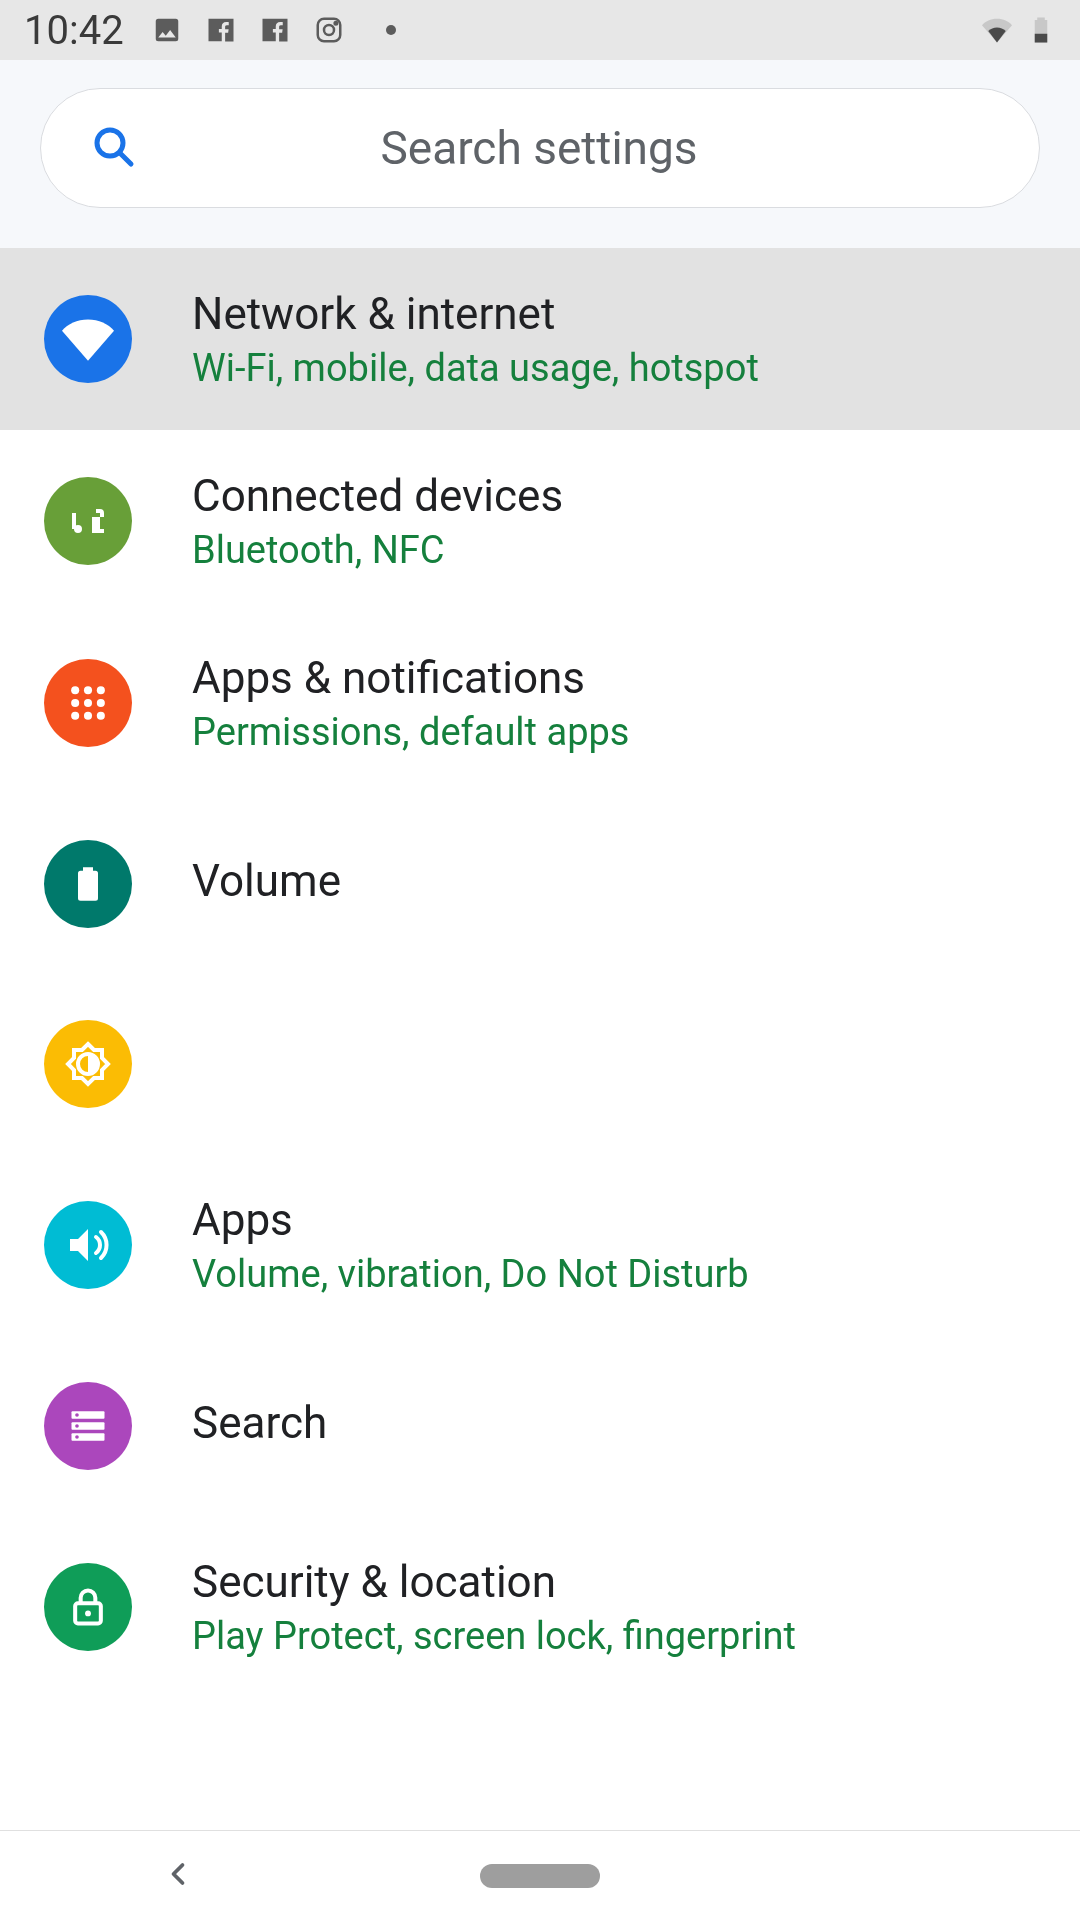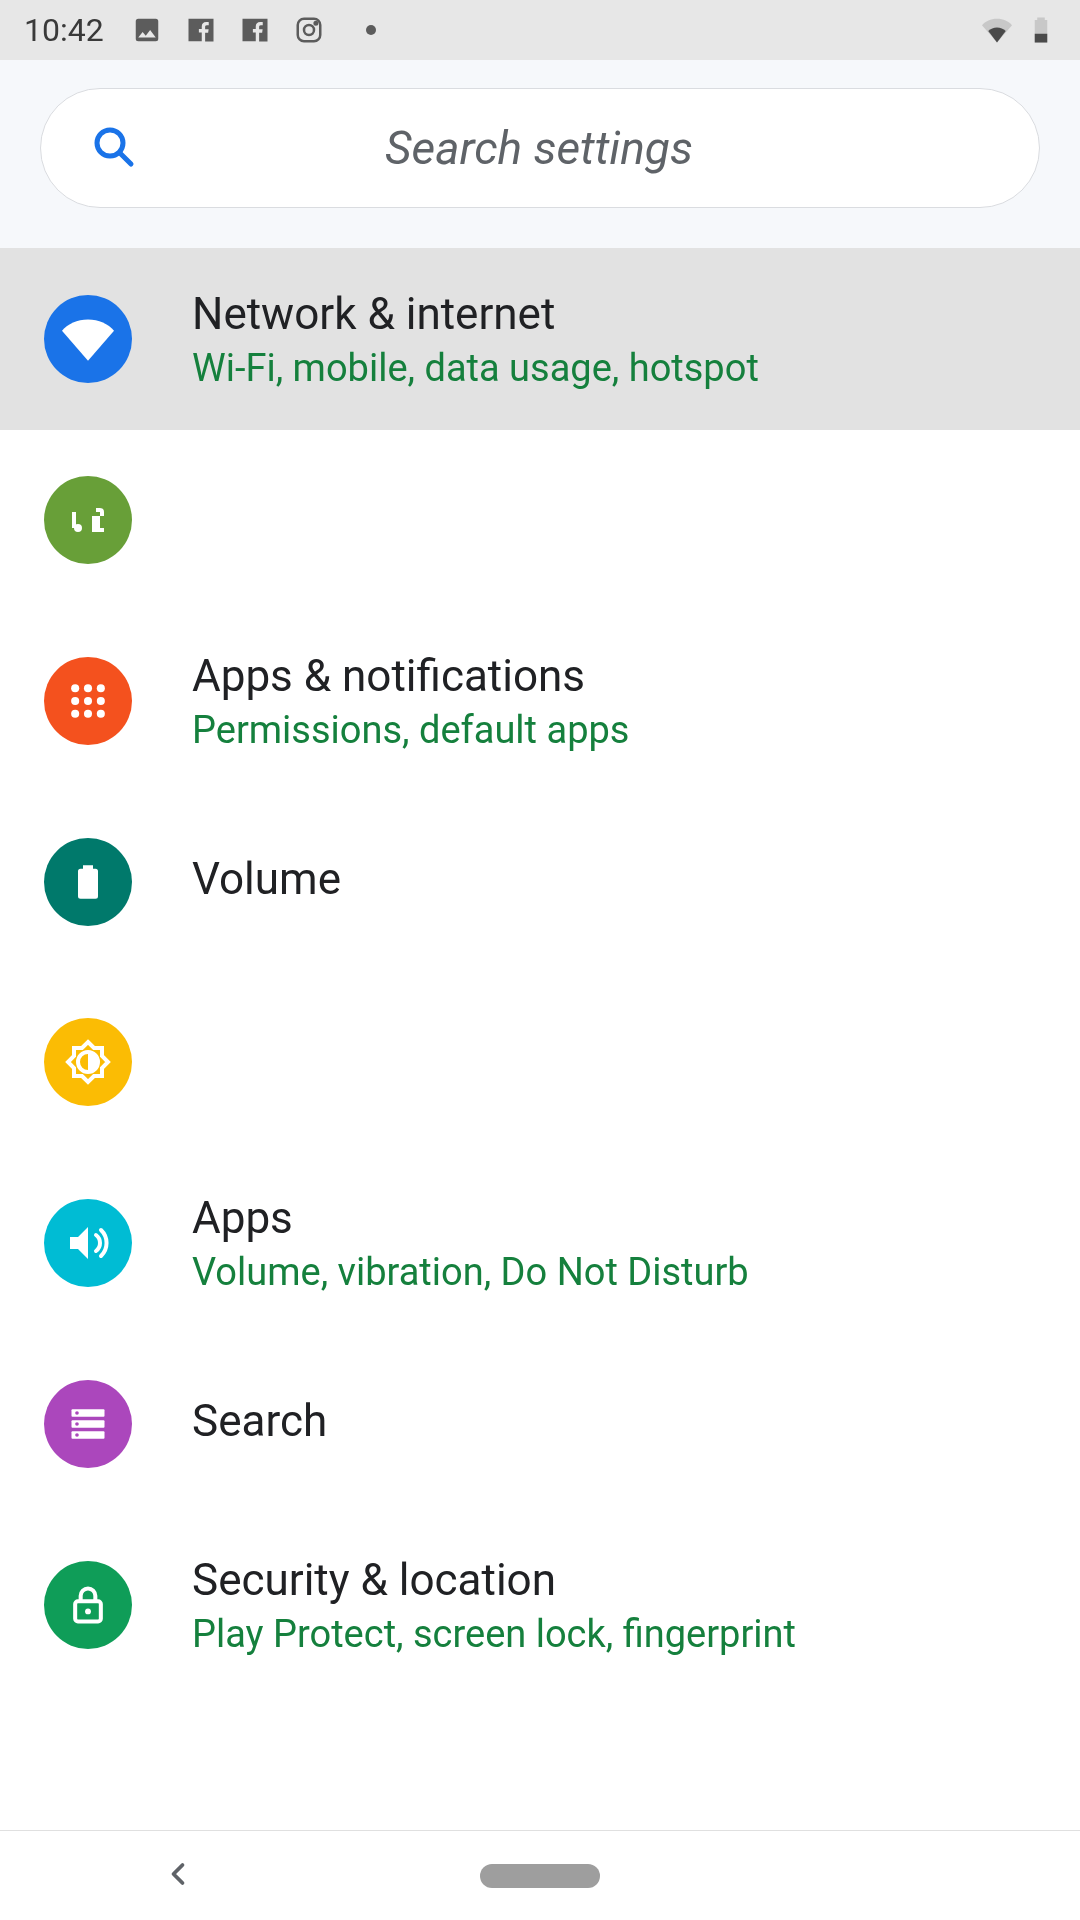--- a/index.html
+++ b/index.html
@@ -12,21 +12,21 @@
   }
   .status-bar {
     height: 60px;
     background: #e7e7e7;
     display: flex;
     align-items: center;
     padding: 0 24px;
     color: #4a4a4a;
   }
   .status-time {
-    font-size: 32px;
+    font-size: 40px;
     color: #3a3a3a;
     margin-right: 28px;
   }
   .status-icons-left {
     display: flex;
     gap: 24px;
     align-items: center;
   }
   .status-icons-left svg, .status-icons-right svg {
     width: 30px;
@@ -38,21 +38,20 @@
     gap: 14px;
     align-items: center;
   }
   .dot {
     width: 10px; height: 10px; border-radius: 50%; background:#5c5c5c; margin-left: 18px;
   }
 
   .search-wrap {
     background: #f6f8fb;
     padding: 28px 40px 40px 40px;
-    font-style: italic;
   }
   .search-bar {
     height: 120px;
     border: 1px solid #dadce0;
     border-radius: 60px;
     background: #ffffff;
     display: flex;
     align-items: center;
     padding: 0 48px;
   }
@@ -189,20 +188,24 @@
       <span class="item-title">Network &amp; internet</span>
       <span class="item-subtitle">Wi-Fi, mobile, data usage, hotspot</span>
     </div>
   </div>
 
   <div class="settings-item">
     <div class="item-icon bg-olive">
       <svg width="48" height="48" viewBox="0 0 24 24" fill="#ffffff">
           <path d="M4 6h12v2H4zM4 6v10h2v-8h12v8h2V8a2 2 0 0 0-2-2H4zm10 4h6v8h-6zM7 14a2 2 0 1 0 0 4 2 2 0 0 0 0-4z"></path>
         </svg>
+    </div>
+    <div class="item-text">
+      <span class="item-title">Connected devices</span>
+      <span class="item-subtitle">Bluetooth, NFC</span>
     </div>
   </div>
 
   <div class="settings-item">
     <div class="item-icon bg-orange">
       <svg width="44" height="44" viewBox="0 0 24 24" fill="#ffffff">
         <circle cx="5" cy="5" r="2.2"></circle>
           <circle cx="12" cy="5" r="2.2"></circle>
           <circle cx="19" cy="5" r="2.2"></circle>
         <circle cx="5" cy="12" r="2.2"></circle>

